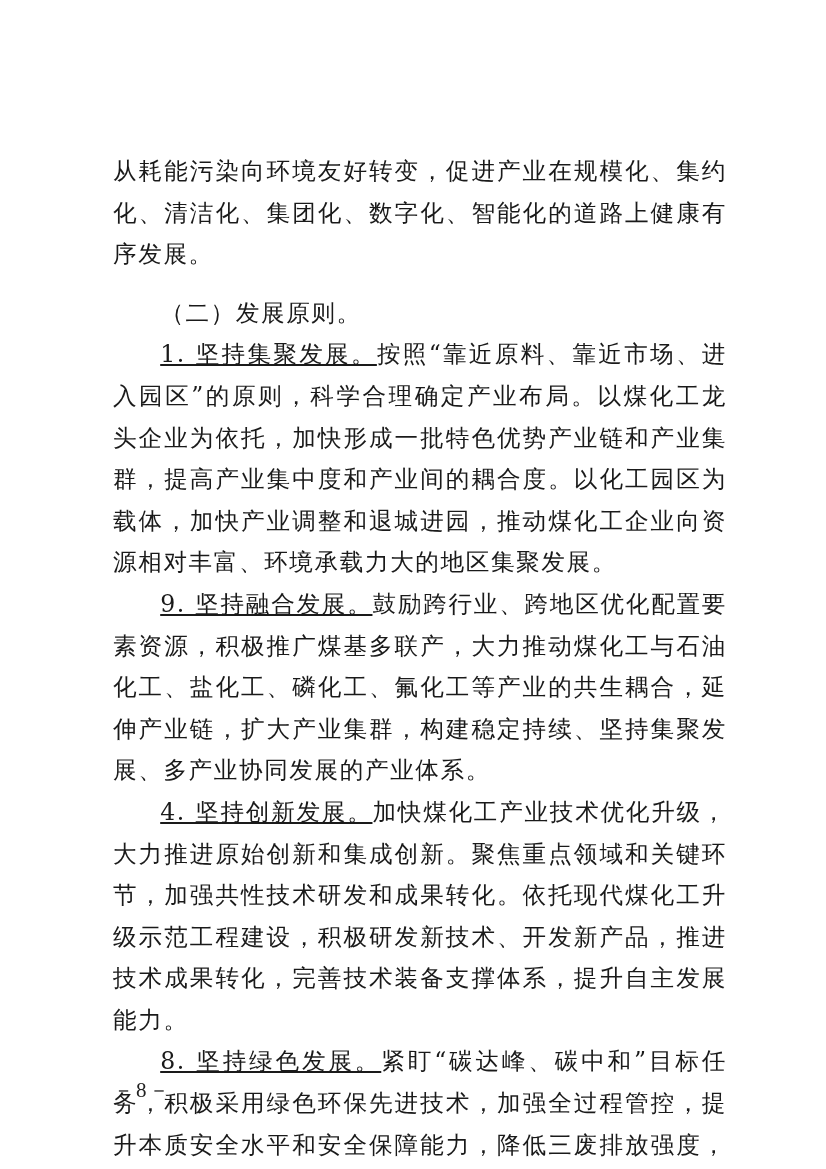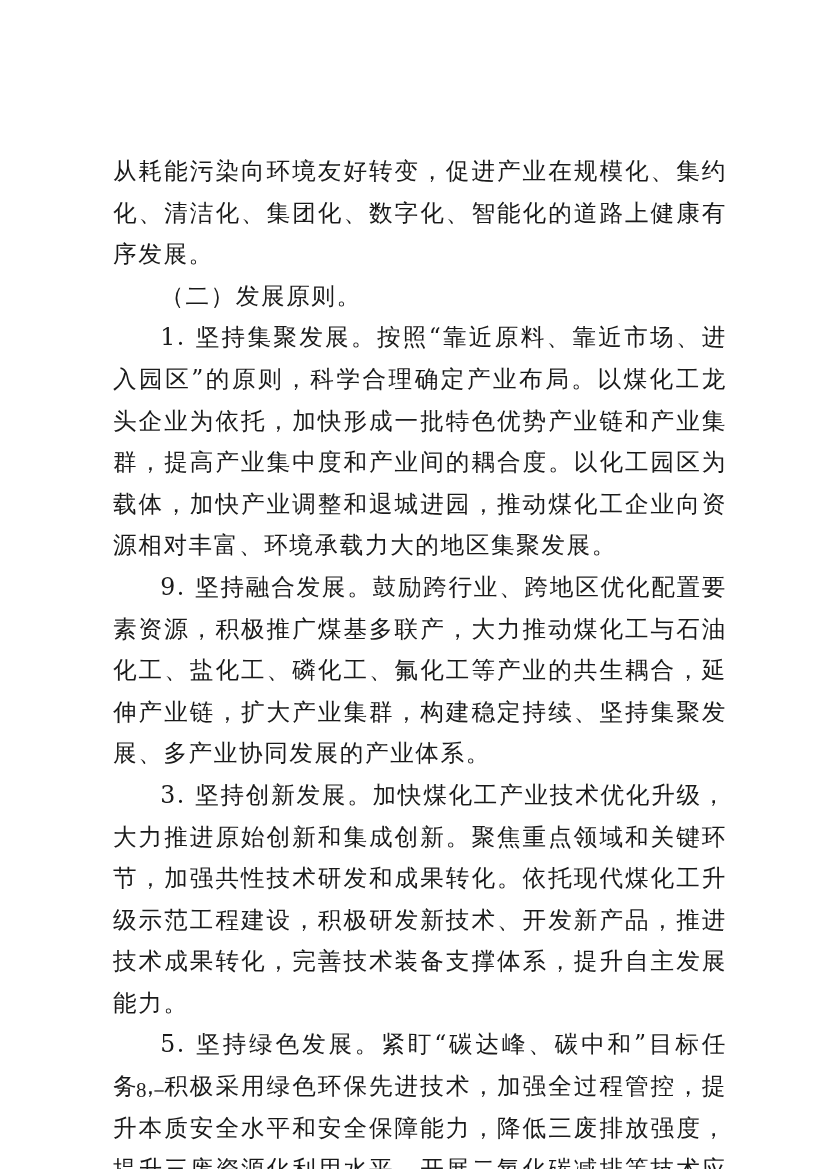--- a/index.html
+++ b/index.html
@@ -35,23 +35,25 @@
       margin: 0;
       padding: 0;
       text-align: justify;
       text-align-last: left;
     }
     .indent {
       text-indent: 2em;
     }
     .subhead {
       text-indent: 2em;
+      margin-top: 17px;
     }
     .lead {
       font-weight: normal;
+      text-decoration: underline;
     }
     .page-number {
       position: absolute;
       left: 113px;
       top: 1076px;
       font-family: "Liberation Serif", "DejaVu Serif", serif;
       font-size: 21px;
       color: #222222;
       letter-spacing: 2px;
     }
@@ -72,23 +74,23 @@
 
     <p class="para indent">
       <span class="lead">1. 坚持集聚发展。</span><span>按照“靠近原料、靠近市场、进入园区”的原则，科学合理确定产业布局。以煤化工龙头企业为依托，加快形成一批特色优势产业链和产业集群，提高产业集中度和产业间的耦合度。以化工园区为载体，加快产业调整和退城进园，推动煤化工企业向资源相对丰富、环境承载力大的地区集聚发展。</span>
     </p>
 
     <p class="para indent">
       <span class="lead">9. 坚持融合发展。</span><span>鼓励跨行业、跨地区优化配置要素资源，积极推广煤基多联产，大力推动煤化工与石油化工、盐化工、磷化工、氟化工等产业的共生耦合，延伸产业链，扩大产业集群，构建稳定持续、坚持集聚发展、多产业协同发展的产业体系。</span>
     </p>
 
     <p class="para indent">
-      <span class="lead">3. 坚持创新发展。</span><span>加快煤化工产业技术优化升级，大力推进原始创新和集成创新。聚焦重点领域和关键环节，加强共性技术研发和成果转化。依托现代煤化工升级示范工程建设，积极研发新技术、开发新产品，推进技术成果转化，完善技术装备支撑体系，提升自主发展能力。</span>
+      <span class="lead">4. 坚持创新发展。</span><span>加快煤化工产业技术优化升级，大力推进原始创新和集成创新。聚焦重点领域和关键环节，加强共性技术研发和成果转化。依托现代煤化工升级示范工程建设，积极研发新技术、开发新产品，推进技术成果转化，完善技术装备支撑体系，提升自主发展能力。</span>
     </p>
 
     <p class="para indent" style="text-align-last: justify;">
-      <span class="lead">5. 坚持绿色发展。</span><span>紧盯“碳达峰、碳中和”目标任务，积极采用绿色环保先进技术，加强全过程管控，提升本质安全水平和安全保障能力，降低三废排放强度，提升三废资源化利用水平。开展二氧化碳减排等技术应用示范，推动末端治理向综合治理转</span>
+      <span class="lead">8. 坚持绿色发展。</span><span>紧盯“碳达峰、碳中和”目标任务，积极采用绿色环保先进技术，加强全过程管控，提升本质安全水平和安全保障能力，降低三废排放强度，提升三废资源化利用水平。开展二氧化碳减排等技术应用示范，推动末端治理向综合治理转</span>
     </p>
 
   </div>
 
   <div class="page-number">－8－</div>
 </div>
 
 </body></html>

